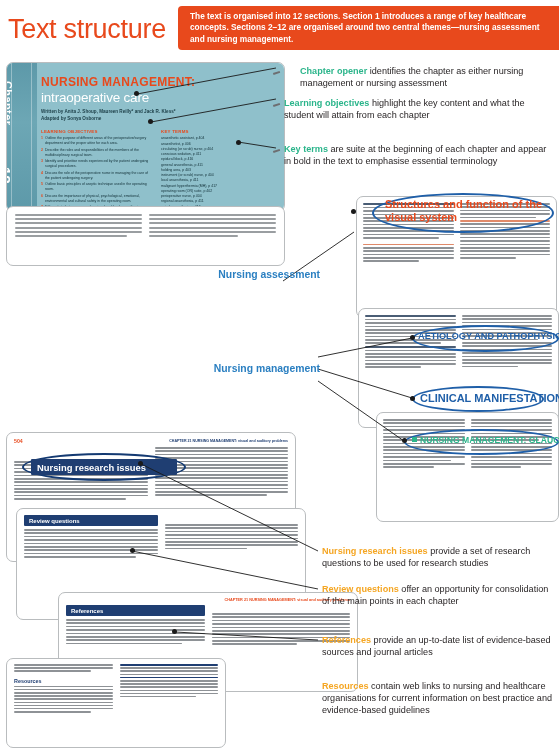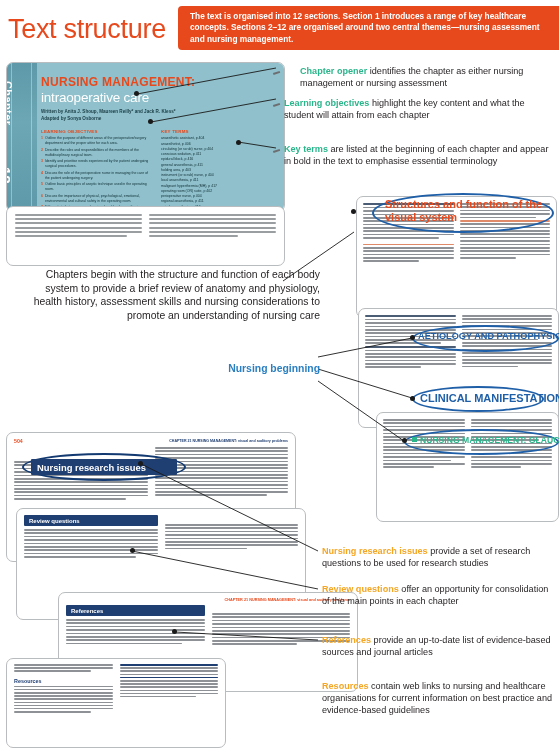--- a/index.html
+++ b/index.html
@@ -571,29 +571,29 @@
   <span class="kw">Chapter opener</span><span> identifies the chapter as either nursing management or nursing assessment</span>
 </div>
 
 <div class="dash" style="left:273px;top:104px;"></div>
 <div class="callout green" style="left:284px;top:97px;width:268px;">
   <span class="kw">Learning objectives</span><span> highlight the key content and what the student will attain from each chapter</span>
 </div>
 
 <div class="dash" style="left:273px;top:150px;"></div>
 <div class="callout green" style="left:284px;top:143px;width:268px;">
-  <span class="kw">Key terms</span><span> are listed at the beginning of each chapter and appear in bold in the text to emphasise essential terminology</span>
+  <span class="kw">Key terms</span><span> are suite at the beginning of each chapter and appear in bold in the text to emphasise essential terminology</span>
 </div>
 
 <div class="centre-note" style="left:30px;top:268px;width:290px;">
-  <span>Chapters begin with the structure and function of each body system to provide a brief review of anatomy and physiology, health history, assessment skills and nursing considerations to promote an understanding of nursing care</span>
+  <span class="hd">Nursing assessment</span>
 </div>
 
 <div class="centre-note" style="left:30px;top:362px;width:290px;">
-  <span class="hd">Nursing beginning</span>
+  <span class="hd">Nursing management</span>
 </div>
 
 <div class="callout orange" style="left:322px;top:545px;width:232px;">
   <span class="kw">Nursing research issues</span><span> provide a set of research questions to be used for research studies</span>
 </div>
 
 <div class="callout orange" style="left:322px;top:583px;width:235px;">
   <span class="kw">Review questions</span><span> offer an opportunity for consolidation of the main points in each chapter</span>
 </div>
 

